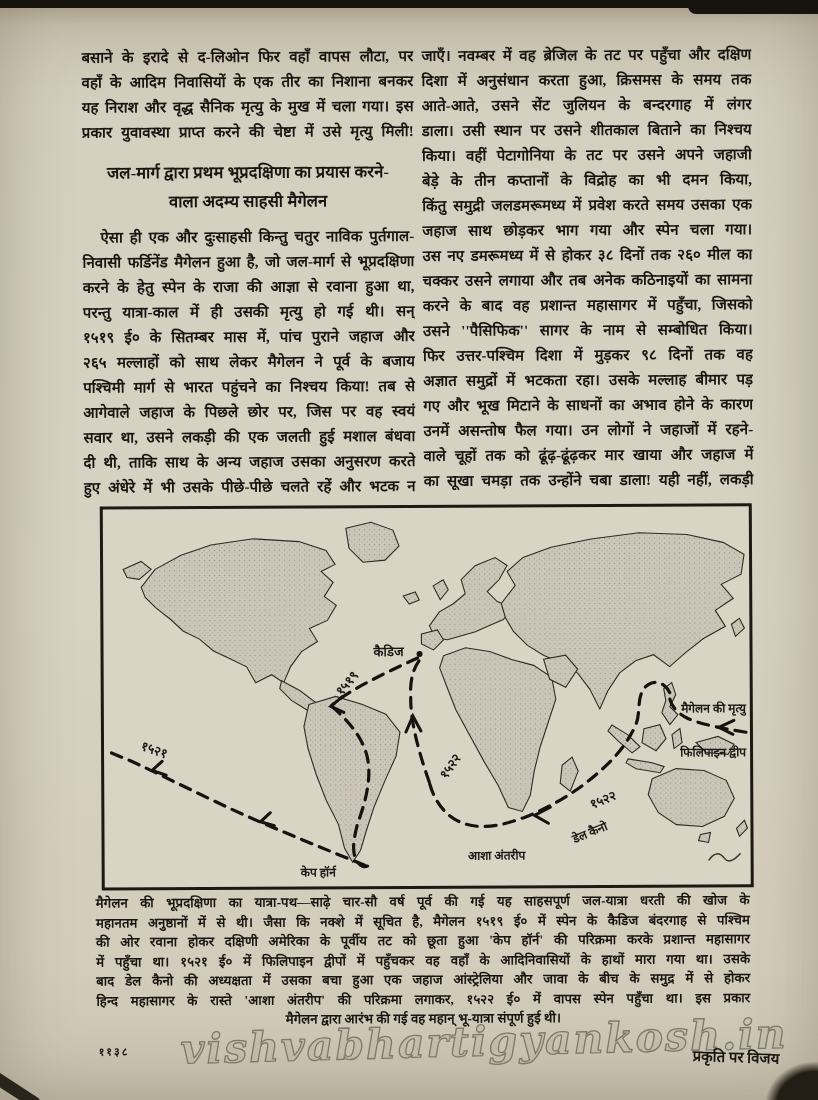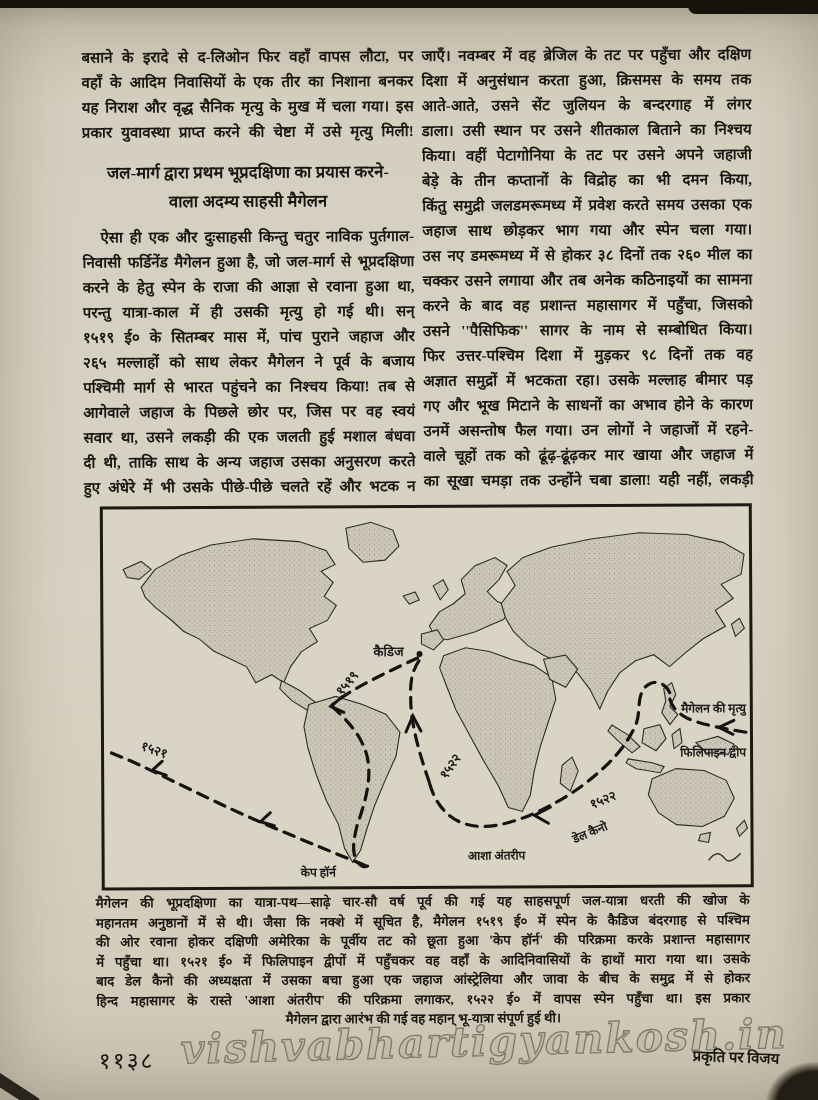--- a/index.html
+++ b/index.html
@@ -19,21 +19,21 @@
   .col-right{left:424px;width:330px;}
   .tline{line-height:25px;white-space:nowrap;text-align:justify;text-align-last:justify;font-weight:600;letter-spacing:.1px;}
   .para .tline{overflow:hidden;}
   .indent-first .tline:first-child{text-indent:18px;}
   .heading{margin:13px 0 9px 0;}
   .heading .tline{line-height:29px;text-align:center;text-align-last:center;font-size:16.5px;font-weight:700;}
   .map-frame{position:absolute;left:100px;top:505px;width:646px;height:378px;border:3px solid #1c1913;background:#dad4c5;}
   .caption{position:absolute;left:94px;top:892px;width:654px;font-size:13.2px;}
   .caption .tline{line-height:19.5px;font-weight:600;}
   .caption .tline:last-child{text-align:center;text-align-last:center;}
-  .page-number{position:absolute;left:96px;top:1042px;font-size:23px;font-weight:400;letter-spacing:2px;}
+  .page-number{position:absolute;left:96px;top:1042px;font-size:11px;font-weight:700;letter-spacing:2px;}
   .watermark{
     position:absolute;left:178px;top:1018px;font-size:41px;font-style:italic;letter-spacing:2px;
     color:rgba(90,84,70,0.06);-webkit-text-stroke:1.3px #7e786b;transform:rotate(-1.2deg);
     font-family:"DejaVu Serif","Liberation Serif",serif;font-weight:700;
   }
   .footer-right{position:absolute;left:690px;top:1048px;font-size:15px;font-weight:700;transform:rotate(2.2deg);}
   svg text{font-family:"Liberation Serif","DejaVu Serif",serif;font-size:13px;font-weight:700;fill:#1b1915;}
   svg .small{font-size:12px;}
 </style>
 </head>

